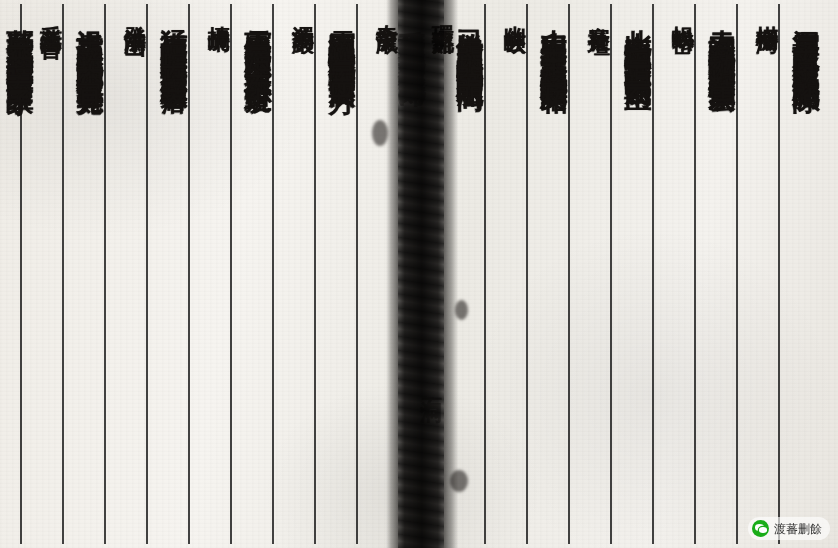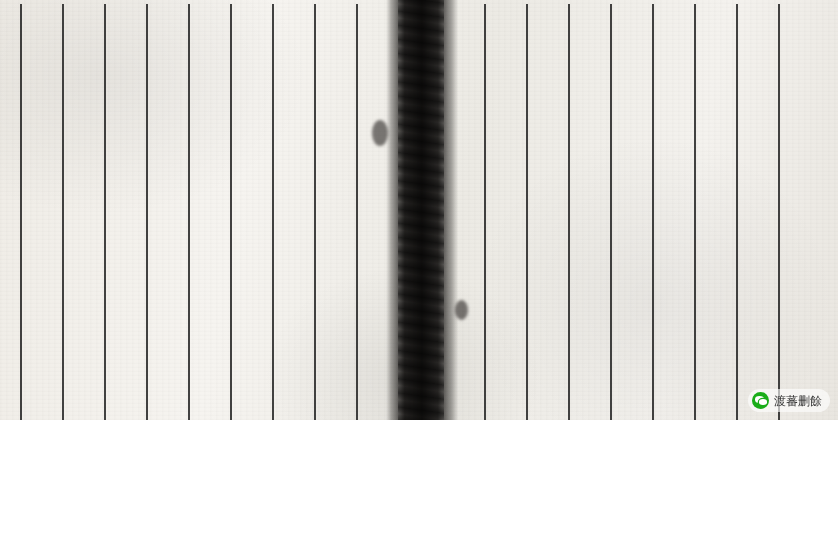--- a/index.html
+++ b/index.html
@@ -3,25 +3,24 @@
 <meta charset="utf-8">
 <style>
   html, body {
     margin: 0;
     padding: 0;
     background: #ffffff;
   }
   #page {
     position: relative;
     width: 838px;
-    height: 420px;
+    height: 548px;
     background: #f2f0ec;
     overflow: hidden;
     font-family: "DejaVu Sans", sans-serif;
-    text-align: right;
   }
 
   
   #paper {
     position: absolute;
     inset: 0;
     background:
       radial-gradient(ellipse 300px 200px at 12% 18%, rgba(0,0,0,0.055), rgba(0,0,0,0) 70%),
       radial-gradient(ellipse 260px 240px at 78% 72%, rgba(0,0,0,0.05), rgba(0,0,0,0) 70%),
       radial-gradient(ellipse 200px 160px at 48% 90%, rgba(0,0,0,0.06), rgba(0,0,0,0) 70%),

